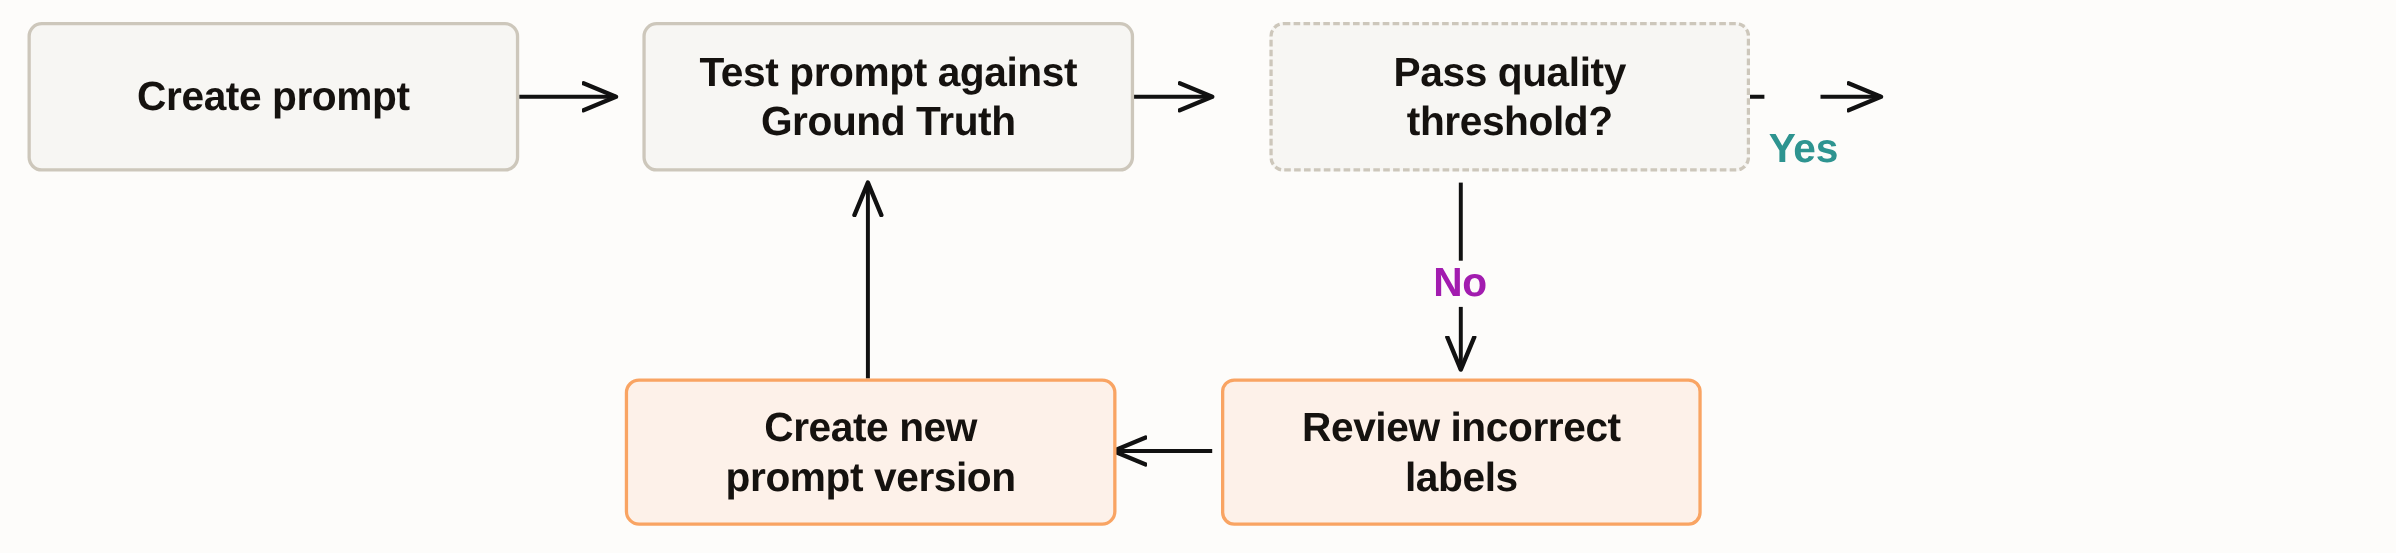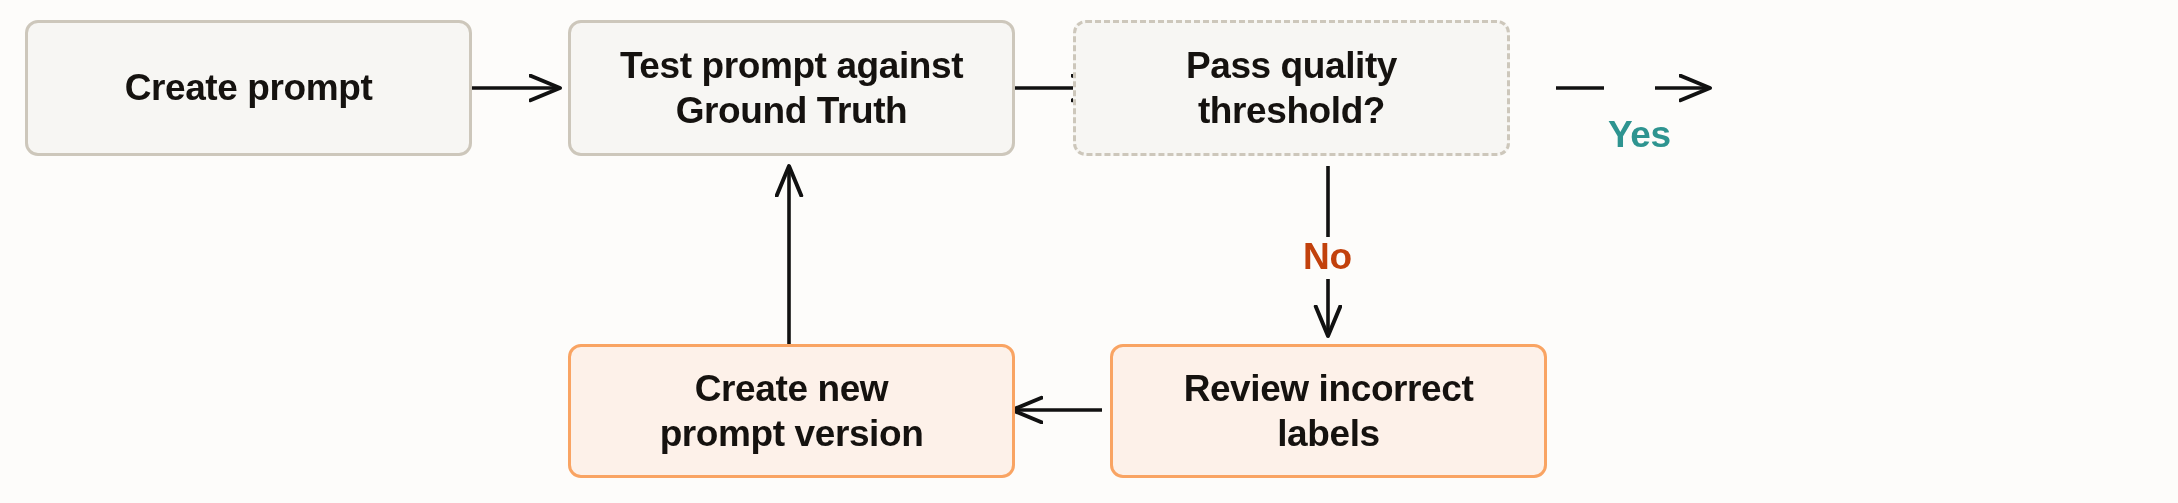--- a/index.html
+++ b/index.html
@@ -72,21 +72,21 @@
   
   .edge-label {
     position: absolute;
     font-size: 37px;
     font-weight: 700;
     letter-spacing: -0.3px;
     line-height: 1;
     white-space: nowrap;
   }
   .edge-label-yes { color: #2e9490; margin-top: 48px; }
-  .edge-label-no  { color: #c2410c; }
+  .edge-label-no  { color: #a21caf; }
 </style>
 </head>
 <body>
 
 <div id="diagram-root">
 
   <svg id="connector-layer" viewBox="0 0 2178 503" width="2178" height="503" xmlns="http://www.w3.org/2000/svg">
     <defs>
       <marker id="arrowhead" markerWidth="10" markerHeight="10" refX="8.6" refY="4" orient="auto" markerUnits="strokeWidth">
         <path d="M0.4,0.6 L8.6,4 L0.4,7.4" fill="none" stroke="#111111" stroke-width="1.1" stroke-linecap="round" stroke-linejoin="round"></path>
@@ -105,28 +105,28 @@
 
     <line x1="1328" y1="279" x2="1328" y2="336" stroke="#111111" stroke-width="3.6" marker-end="url(#arrowhead)"></line>
 
     <line x1="1102" y1="410" x2="1012" y2="410" stroke="#111111" stroke-width="3.6" marker-end="url(#arrowhead)"></line>
 
     <line x1="789" y1="344" x2="789" y2="166" stroke="#111111" stroke-width="3.6" marker-end="url(#arrowhead)"></line>
   </svg>
 
   <div class="node node-neutral" style="left:25px; top:20px; width:447px; height:136px;">Create prompt</div>
 
-  <div class="node node-neutral" style="left:568px; top:20px; width:447px; height:136px;">Test prompt against
+  <div class="node node-neutral" style="left:584px; top:20px; width:447px; height:136px;">Test prompt against
 Ground Truth</div>
 
-  <div class="node node-decision" style="left:1073px; top:20px; width:437px; height:136px;">Pass quality
+  <div class="node node-decision" style="left:1154px; top:20px; width:437px; height:136px;">Pass quality
 threshold?</div>
 
 
-  <div class="node node-warn" style="left:1110px; top:344px; width:437px; height:134px;">Review incorrect
+  <div class="node node-warn" style="left:1110px; top:344px; width:437px; height:134px;border-radius:12px;">Review incorrect
 labels</div>
 
   <div class="node node-warn" style="left:568px; top:344px; width:447px; height:134px;">Create new
 prompt version</div>
 
   <div class="edge-label edge-label-yes" style="left:1608px; top:68px;">Yes</div>
 
   <div class="edge-label edge-label-no" style="left:1303px; top:238px;">No</div>
 
 </div>

